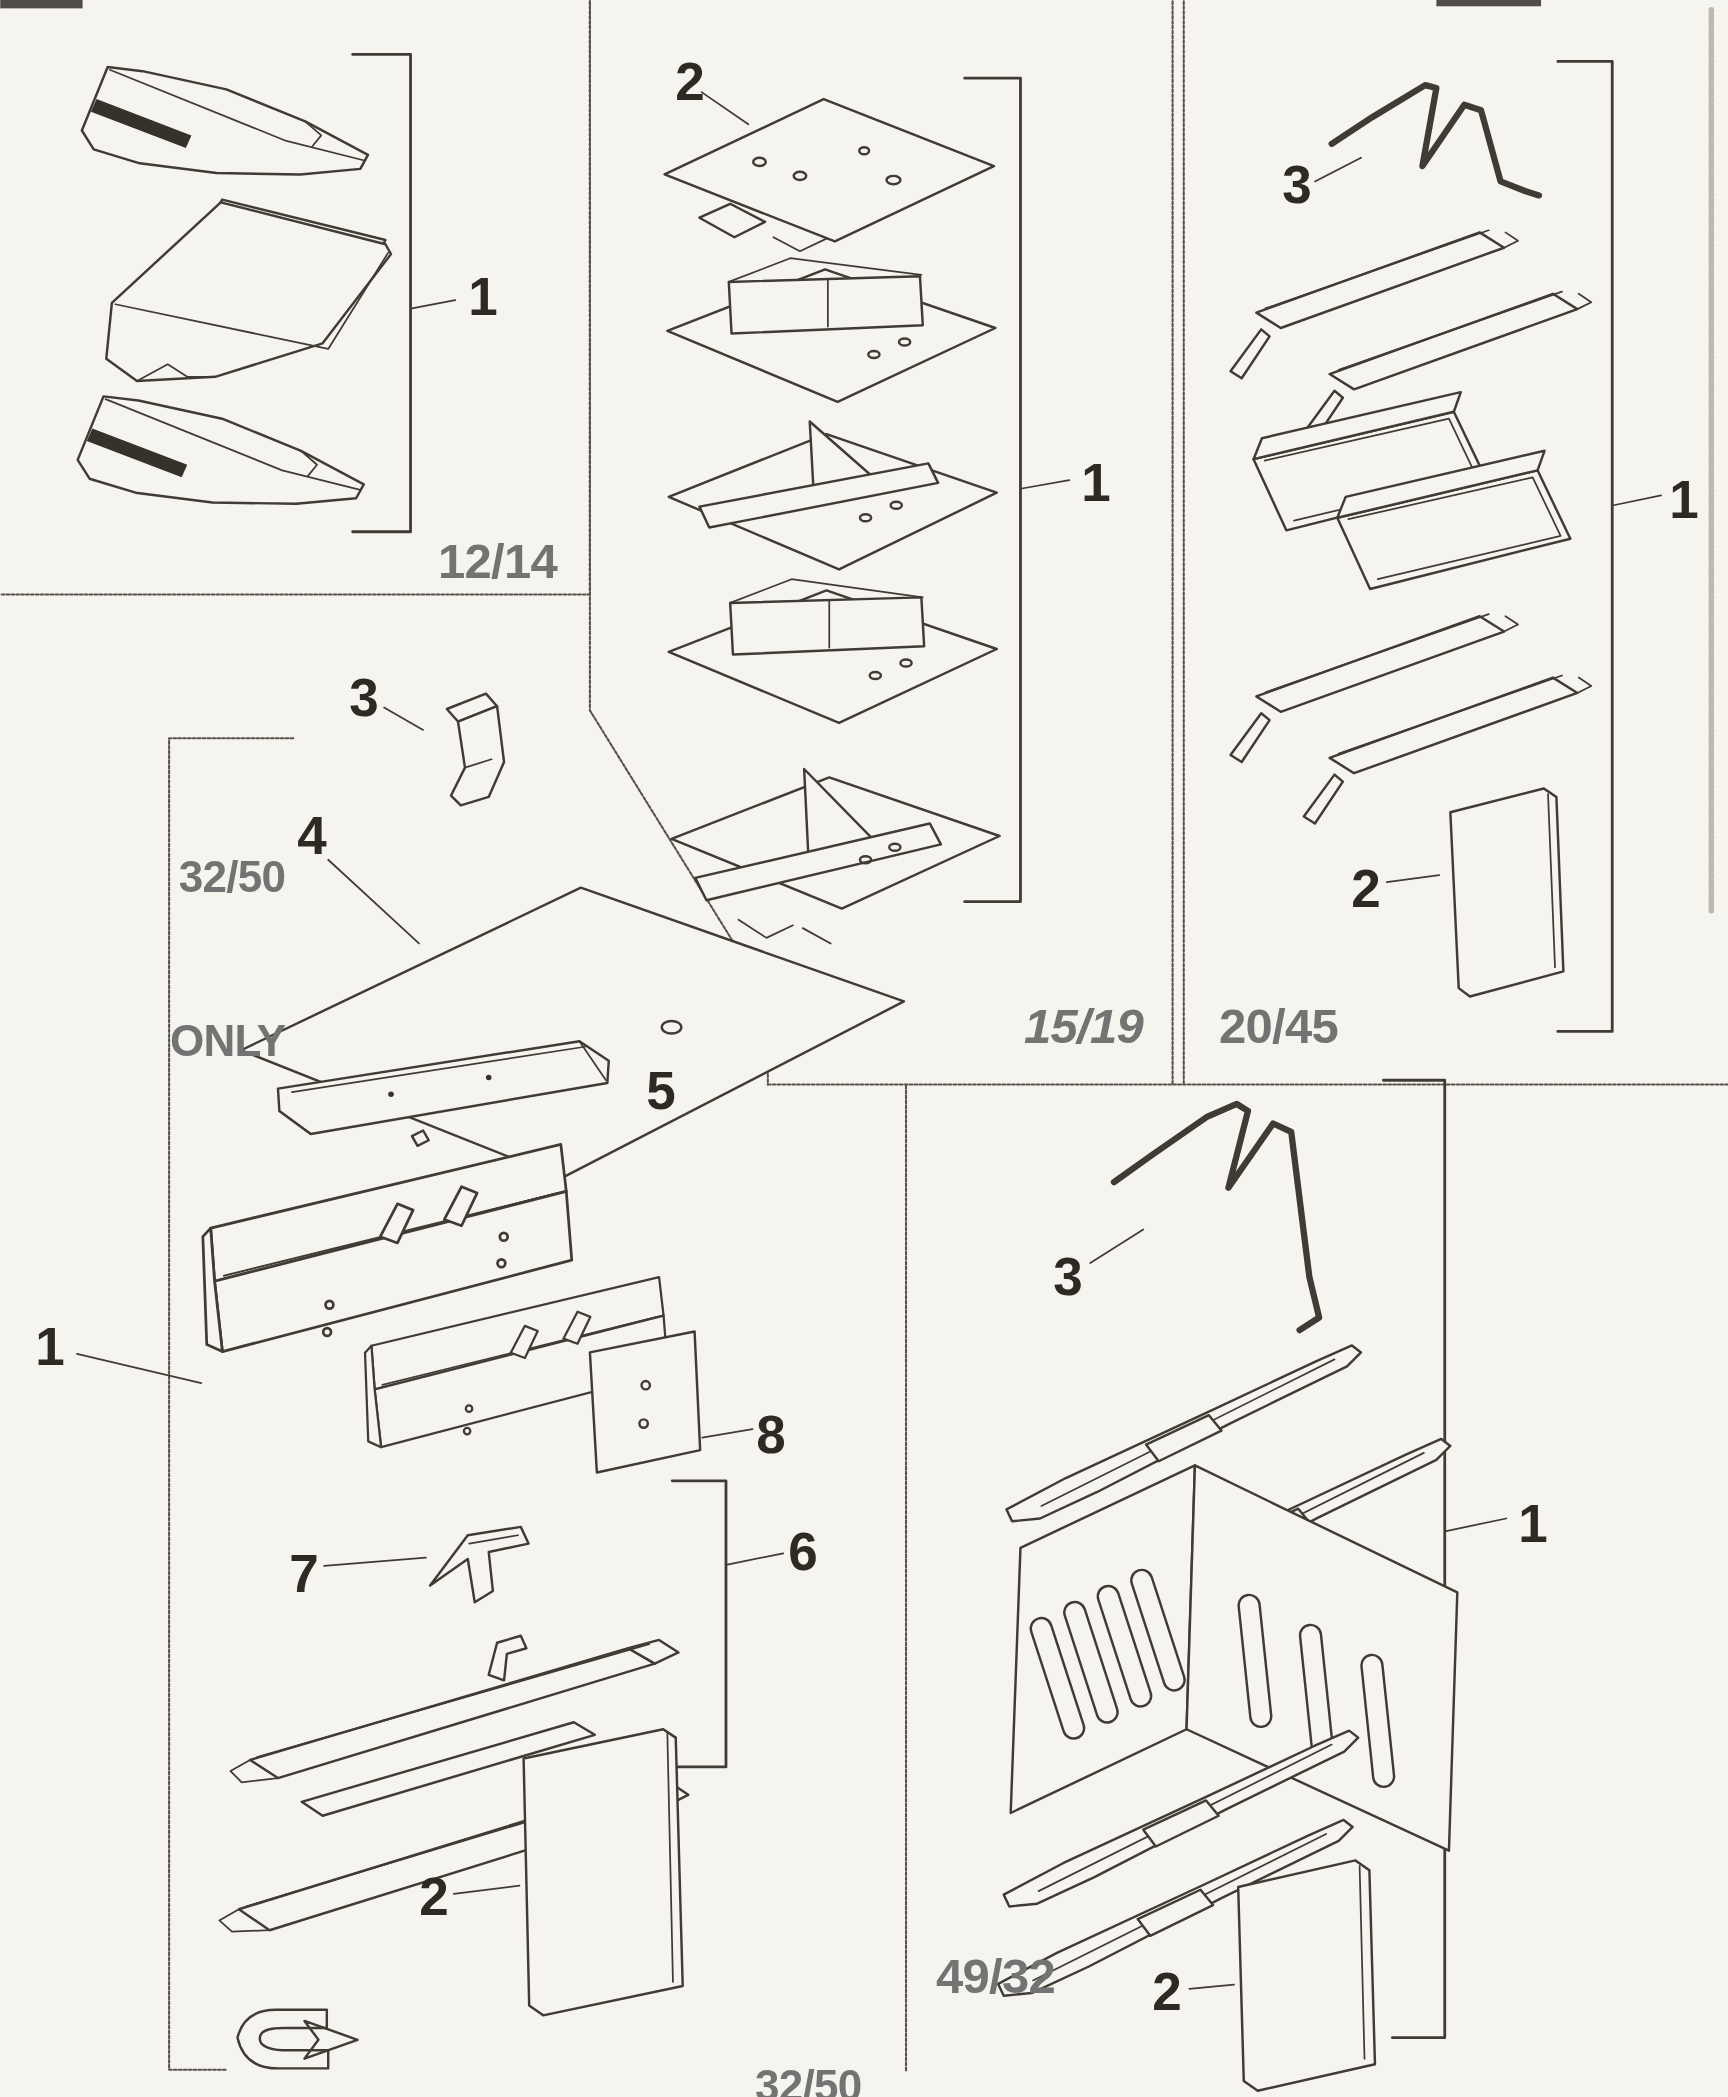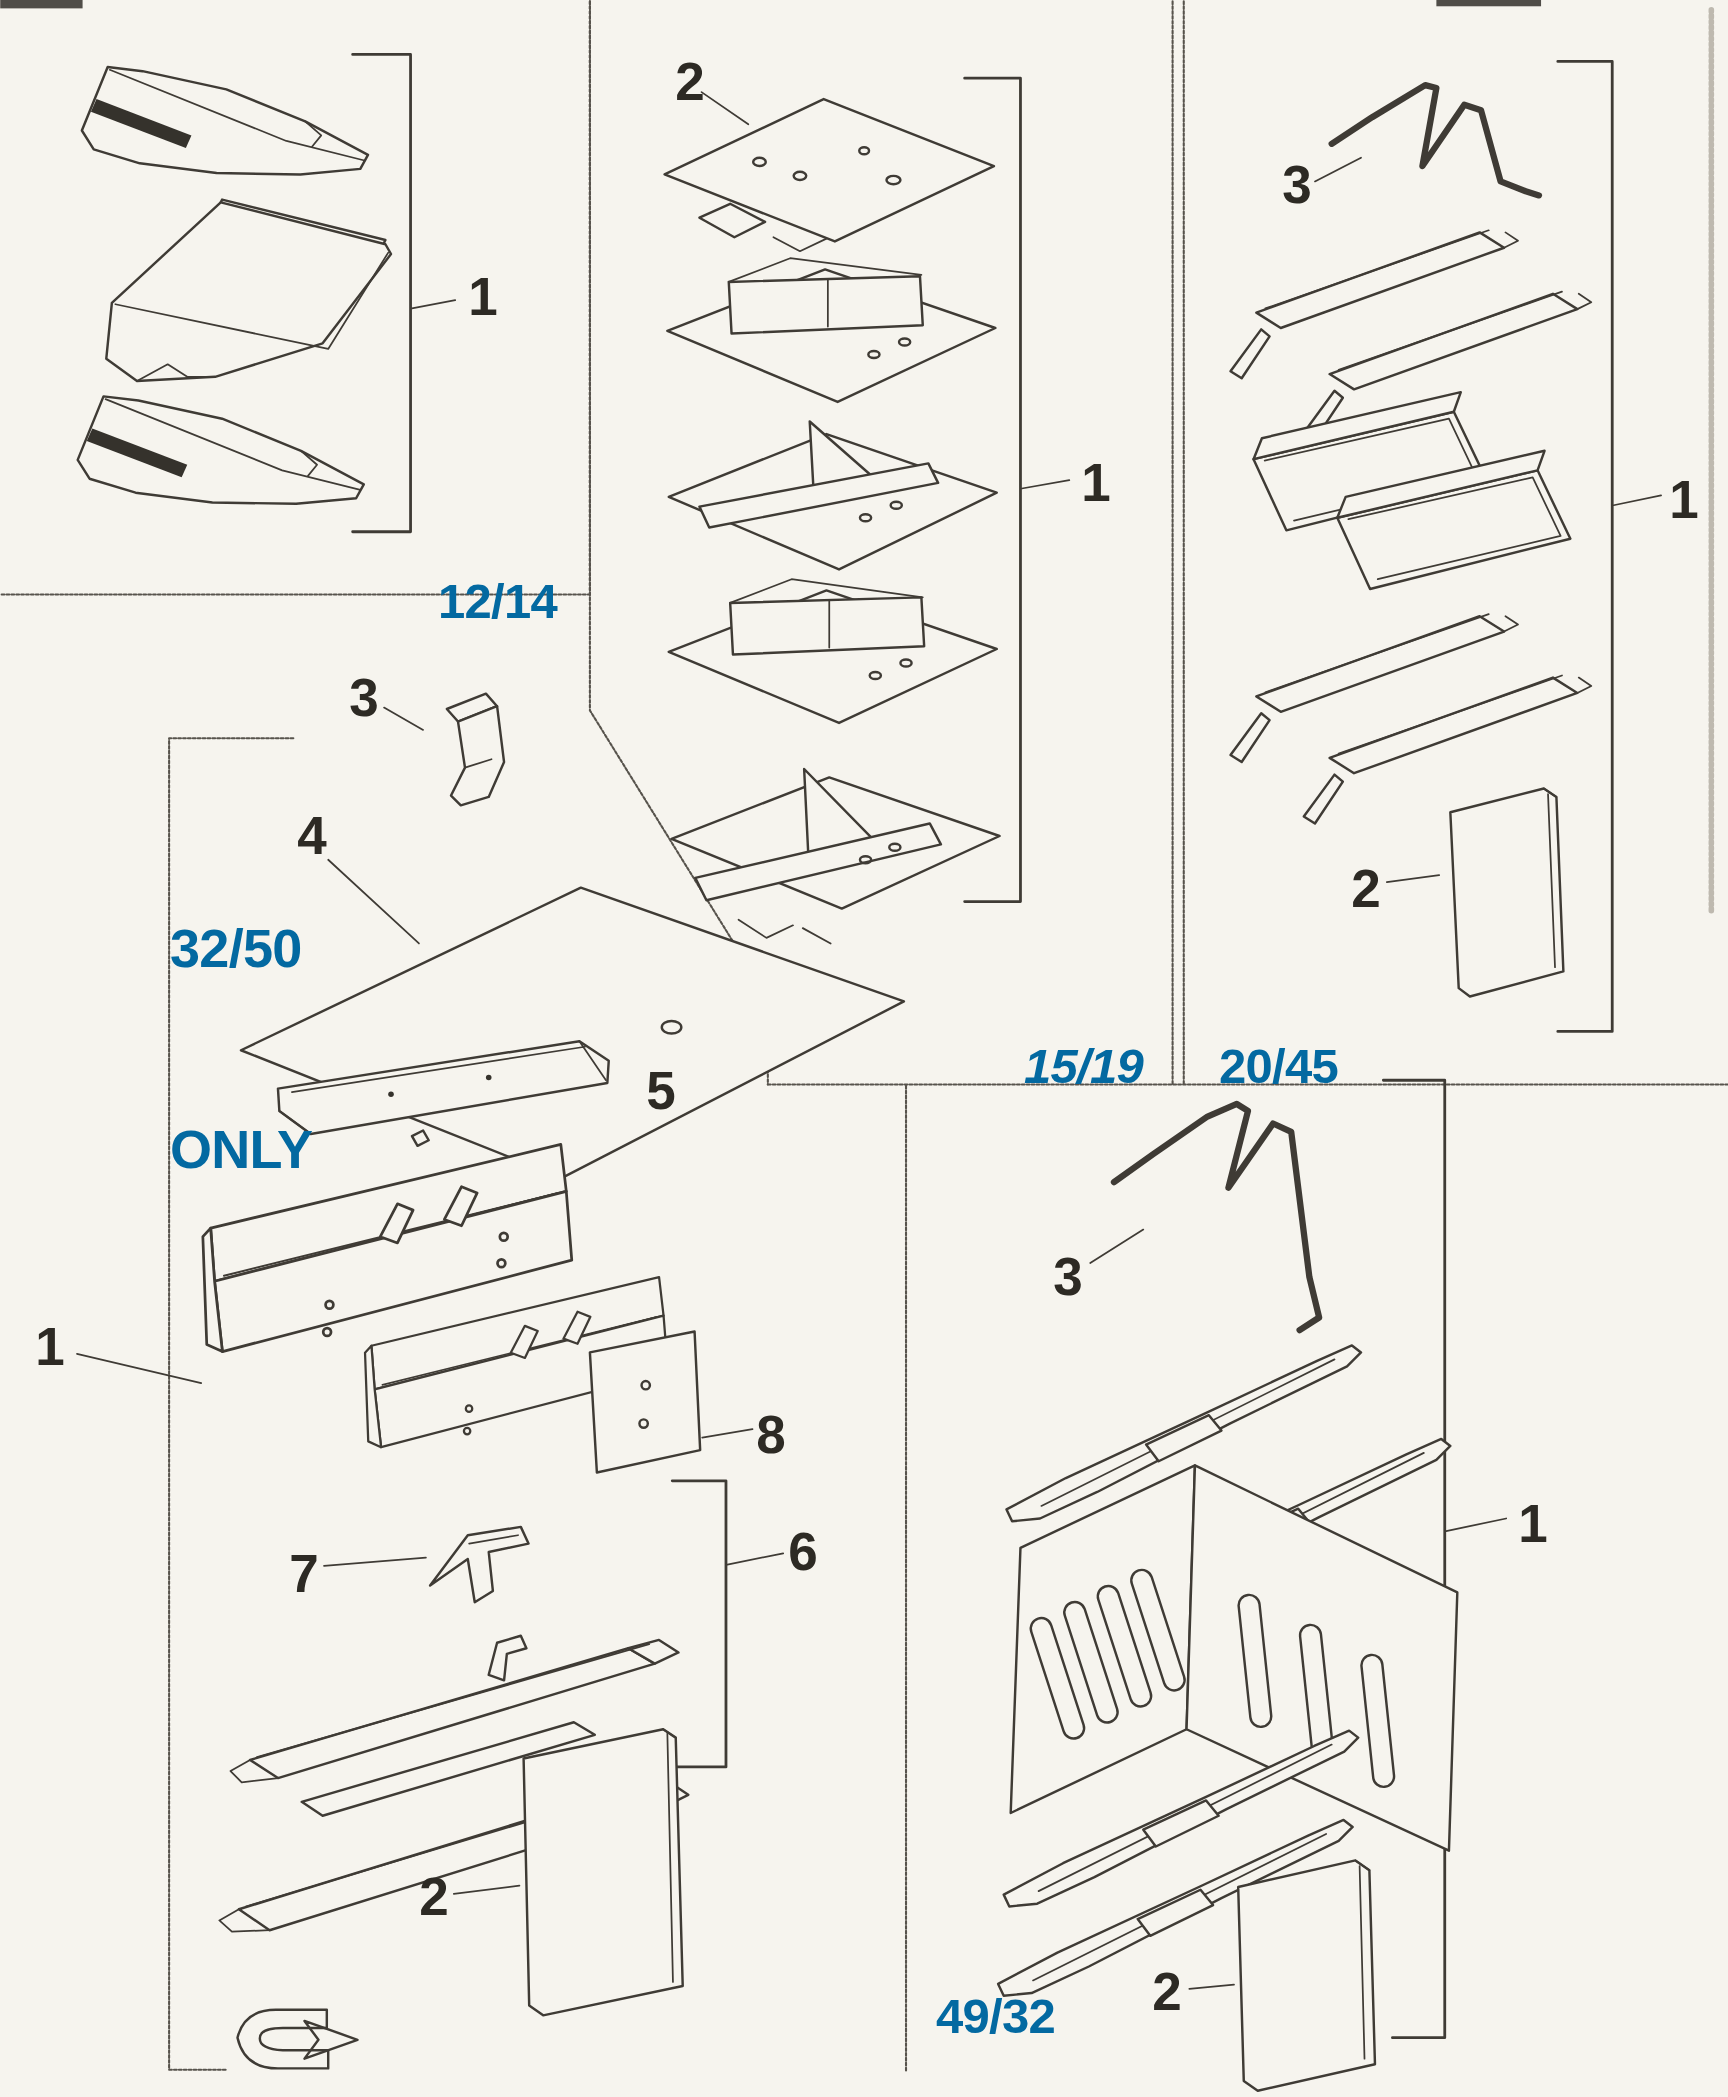--- a/index.html
+++ b/index.html
@@ -11,24 +11,24 @@
     stroke:#3f3b35;stroke-width:3.5;fill:none;stroke-linecap:round;stroke-linejoin:round;}
   .fillp{fill:#f6f4ee;}
   .dark{fill:#35322c;stroke:none;}
   .bord{stroke:#57534c;stroke-width:3;stroke-dasharray:4 3;fill:none;}
   .brk{stroke-width:4;}
   .thin{stroke-width:2.5;}
   .thick{stroke-width:9;}
   .slot{stroke-width:3;}
   .edge{stroke:#8f897c;stroke-width:8;stroke-dasharray:3 5;opacity:.55;}
   .scrap{fill:#332f2a;stroke:none;opacity:.85;}
-  .lbl{position:absolute;font-weight:700;color:#0369a1;line-height:1.0;
-       letter-spacing:-0.7px;white-space:pre;margin-top:40px;}
+  .lbl{position:absolute;font-weight:700;color:#737373;line-height:1.0;
+       letter-spacing:-0.7px;white-space:pre;}
   .lbl-big{font-size:49px;}
-  .lbl-two{font-size:54px;line-height:1.24;}
+  .lbl-two{font-size:44px;line-height:1.24;text-align:right;}
   .callout{position:absolute;font-weight:700;font-size:53px;color:#2d2a24;
        transform:translate(-50%,-50%);}
   .brand{position:absolute;left:246px;top:2005px;width:293px;height:91px;color:#5a2b38;}
   .brand .brand-text{position:absolute;left:103px;top:4.2px;font-weight:900;font-size:68px;
        letter-spacing:-2.8px;color:#5a2b38;}
 </style>
 </head>
 <body>
 
 <div id="page">

